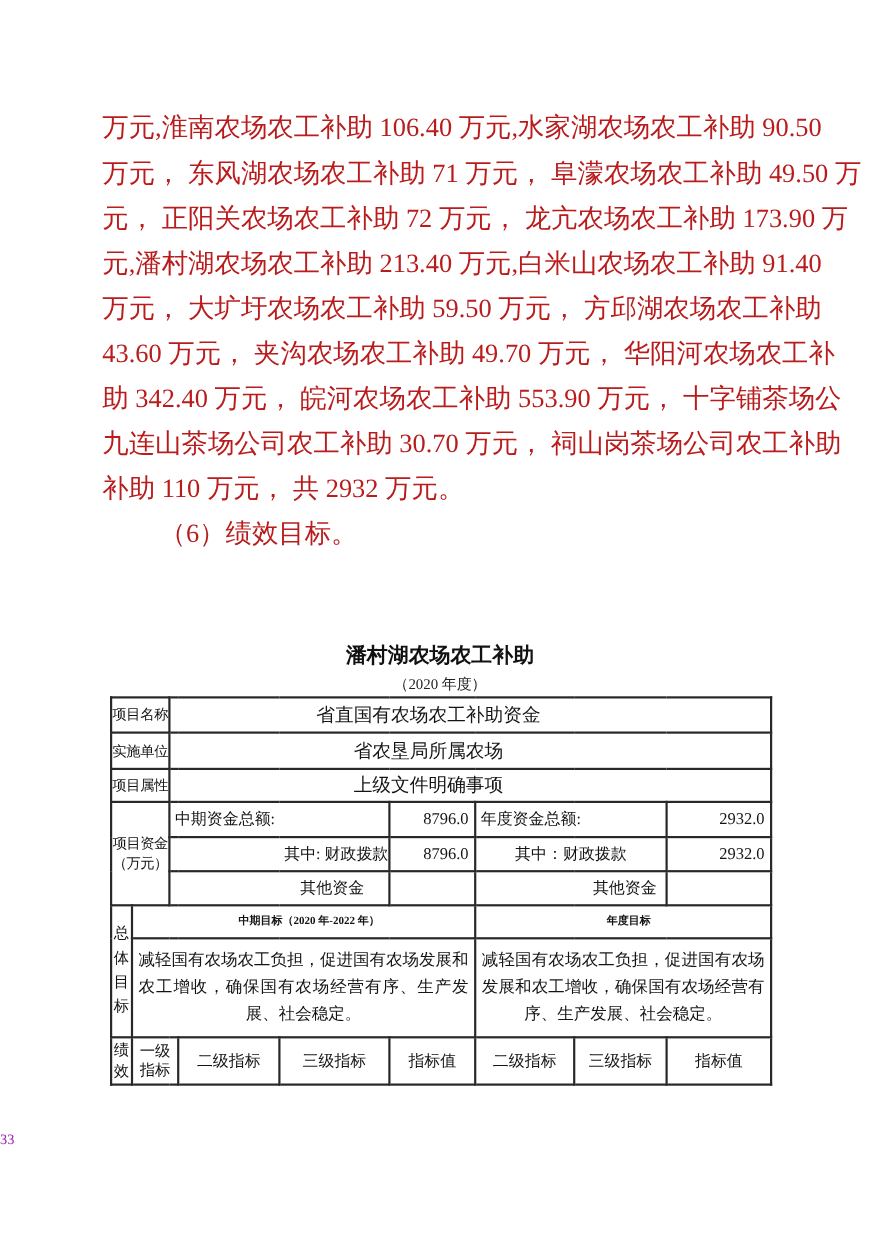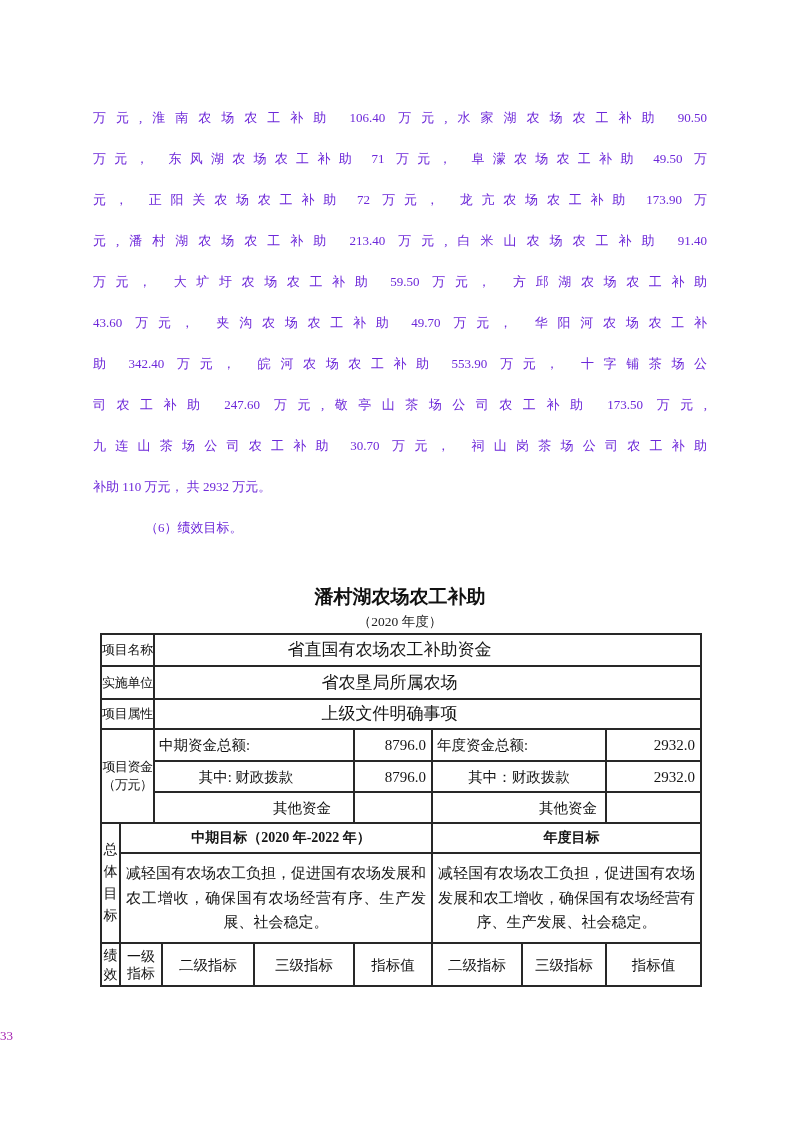--- a/index.html
+++ b/index.html
@@ -4,21 +4,21 @@
 <style>
   html,body{margin:0;padding:0;}
   body{
     width:800px;height:1129px;background:#ffffff;position:relative;
     font-family:"Liberation Serif","DejaVu Serif",serif;
     color:#1a1a1a;overflow:hidden;
   }
   
   .para{
     position:absolute;left:93px;top:97px;width:614px;
-    font-size:13px;line-height:41px;color:#6d28d9;
+    font-size:24px;line-height:41px;color:#b91c1c;
   }
   .pline{
     height:41px;white-space:nowrap;
     text-align:justify;text-align-last:justify;
     text-justify:inter-ideograph;
   }
   .pline.lastline{text-align:left;text-align-last:left;}
   .pline.item{text-align:left;text-align-last:left;padding-left:52px;}
   
   .tbl-title{
@@ -38,24 +38,24 @@
     border:2px solid #282828;padding:0;overflow:hidden;
     font-size:14.5px;color:#141414;text-align:center;vertical-align:middle;
     line-height:18px;
   }
   td.lbl{font-size:13px;letter-spacing:-0.3px;}
   td.val{padding-right:76px;font-size:17px;}
   td.funds-lbl{font-size:13px;letter-spacing:-0.5px;margin-left:10px;}
   td.funds-lbl div{white-space:nowrap;line-height:18px;}
   td.fl{text-align:left;padding-left:4px;}
   td.num{text-align:right;padding-right:5px;font-size:15px;}
-  td.ctr-shift{padding-right:16px;}
+  td.ctr-shift{text-align:right;}
   td.rt-l{text-align:right;padding-right:22px;}
   td.rt-r{text-align:right;padding-right:8px;}
-  td.hdr{font-weight:bold;padding-right:22px;font-size:14px;padding-left:32px;}
+  td.hdr{font-weight:bold;padding-right:22px;font-size:10px;padding-left:32px;}
   td.goal{
     font-size:15px;line-height:24.5px;text-align:justify;text-align-last:center;
     text-justify:inter-ideograph;padding:2px 5px;
   }
   td.vert div{line-height:22px;font-size:14px;}
   td.vert-sm div{line-height:19px;font-size:14px;}
   td.two-line div{line-height:17px;font-size:14px;white-space:nowrap;}
   
   .page-num{
     position:absolute;left:0;top:1027px;width:800px;
@@ -66,21 +66,20 @@
 <body>
 
 <div class="para">
   <div class="pline">万元,淮南农场农工补助 106.40 万元,水家湖农场农工补助 90.50</div>
   <div class="pline">万元， 东风湖农场农工补助 71 万元， 阜濛农场农工补助 49.50 万</div>
   <div class="pline">元， 正阳关农场农工补助 72 万元， 龙亢农场农工补助 173.90 万</div>
   <div class="pline">元,潘村湖农场农工补助 213.40 万元,白米山农场农工补助 91.40</div>
   <div class="pline">万元， 大圹圩农场农工补助 59.50 万元， 方邱湖农场农工补助</div>
   <div class="pline">43.60 万元， 夹沟农场农工补助 49.70 万元， 华阳河农场农工补</div>
   <div class="pline">助 342.40 万元， 皖河农场农工补助 553.90 万元， 十字铺茶场公</div>
-  <div class="pline">司农工补助 247.60 万元,敬亭山茶场公司农工补助 173.50 万元,</div>
   <div class="pline">九连山茶场公司农工补助 30.70 万元， 祠山岗茶场公司农工补助</div>
   <div class="pline lastline">补助 110 万元， 共 2932 万元。</div>
   <div class="pline item">（6）绩效目标。</div>
 </div>
 
 <div class="tbl-title">潘村湖农场农工补助</div>
 <div class="tbl-subtitle">（2020 年度）</div>
 
 <table class="ptable">
   <colgroup>

